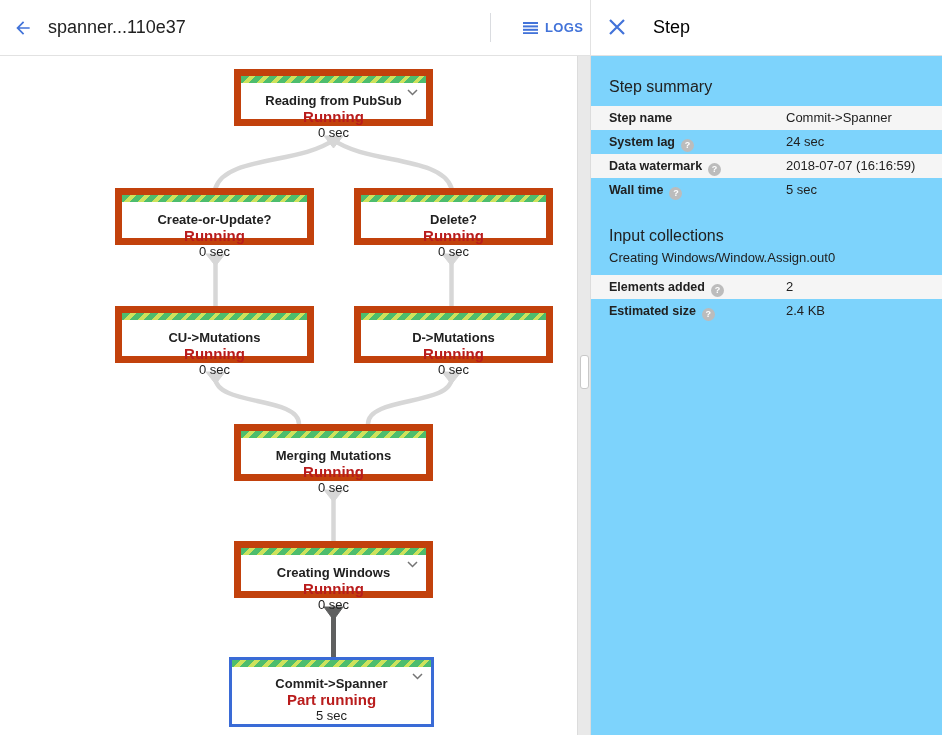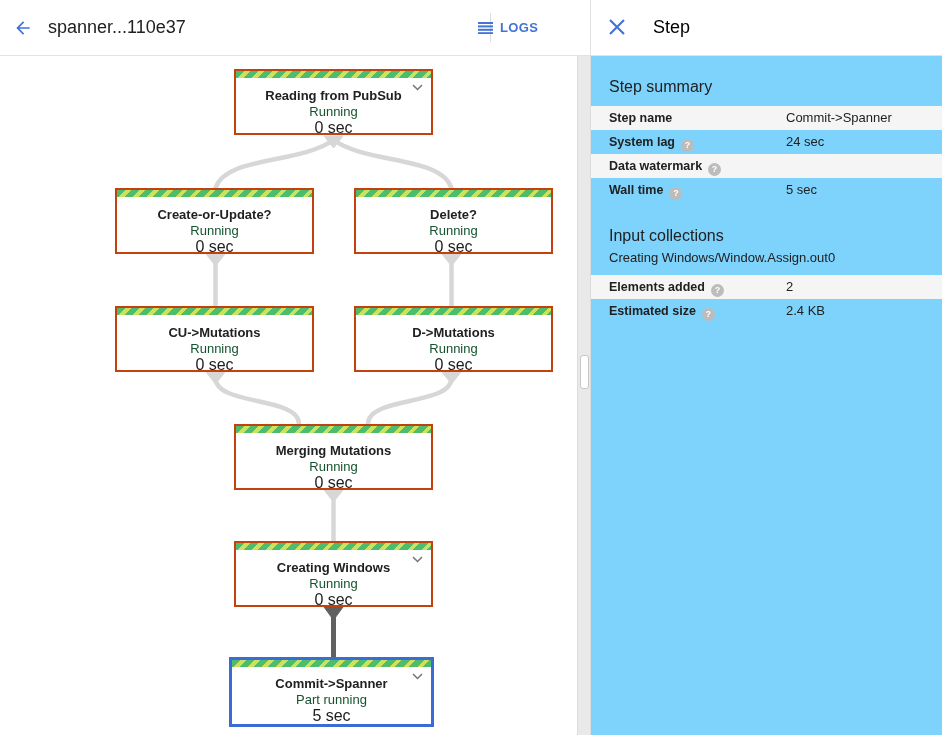--- a/index.html
+++ b/index.html
@@ -4,35 +4,35 @@
 <style>
   html,body{margin:0;padding:0;background:#fff;}
   body{font-family:"Liberation Sans",sans-serif;color:#212121;}
   #app{position:relative;width:942px;height:735px;overflow:hidden;background:#fff;}
 
   
   .topbar{position:absolute;left:0;top:0;width:942px;height:55px;background:#fff;border-bottom:1px solid #e2e2e2;z-index:5;}
   .back-btn{position:absolute;left:13px;top:18px;width:20px;height:20px;cursor:pointer;}
   .tb-title{position:absolute;left:48px;top:0;height:55px;line-height:55px;font-size:18px;color:#212121;white-space:nowrap;}
   .tb-divider{position:absolute;left:490px;top:13px;width:1px;height:29px;background:#dadce0;}
-  .logs-btn{position:absolute;left:478px;top:0;height:55px;display:flex;align-items:center;gap:7px;cursor:pointer;}
+  .logs-btn{position:absolute;left:523px;top:0;height:55px;display:flex;align-items:center;gap:7px;cursor:pointer;}
   .logs-label{font-size:13px;font-weight:bold;letter-spacing:.4px;color:#4273d9;}
   .panel-edge{position:absolute;left:590px;top:0;width:1px;height:55px;background:#e2e2e2;}
   .close-btn{position:absolute;left:608px;top:18px;width:18px;height:18px;cursor:pointer;}
   .panel-title{position:absolute;left:653px;top:0;height:55px;line-height:55px;font-size:18px;color:#000000;}
 
   
   .graph{position:absolute;left:0;top:56px;width:577px;height:679px;background:#fff;}
   .edges{position:absolute;left:0;top:0;}
-  .node{position:absolute;box-sizing:border-box;width:199px;height:66px;background:#fff;border:2px solid #c2410c;text-align:center;cursor:pointer;}
+  .node{position:absolute;box-sizing:border-box;width:199px;height:57px;background:#fff;border:7px solid #c2410c;text-align:center;cursor:pointer;}
   .node .stripe{position:absolute;left:0;top:0;right:0;height:7px;
     background:repeating-linear-gradient(135deg,#4dbd6d 0 6px,#cde25c 6px 10px);}
   .node-title{margin-top:17px;font-size:13px;font-weight:bold;line-height:16px;color:#212121;}
-  .node-status{font-size:13px;line-height:16px;color:#14532d;}
-  .node-time{font-size:16px;line-height:16px;color:#212121;}
+  .node-status{font-size:15px;line-height:16px;color:#b91c1c;font-weight:bold;}
+  .node-time{font-size:13px;line-height:16px;color:#212121;}
   .node .chev{position:absolute;right:8px;top:13px;}
   .node.selected{border:3px solid #3a6bd6;width:205px;height:70px;}
   .node.selected .node-title{margin-top:16px;}
 
   
   .resizer{position:absolute;left:577px;top:56px;width:14px;height:679px;background:#e9e9e9;border-left:1px solid #dcdcdc;border-right:1px solid #dcdcdc;box-sizing:border-box;}
   .resizer-handle{position:absolute;left:2px;top:299px;width:7px;height:32px;background:#fff;border:1px solid #c8c8c8;border-radius:3px;cursor:col-resize;}
 
   
   .panel{position:absolute;left:591px;top:56px;width:351px;height:679px;background:#7dd3fc;overflow:hidden;}
@@ -173,20 +173,21 @@
     <div class="kv-row alt">
       <span class="kv-label">Step name</span>
       <span class="kv-value">Commit-&gt;Spanner</span>
     </div>
     <div class="kv-row">
       <span class="kv-label">System lag</span><span class="help-icon">?</span>
       <span class="kv-value">24 sec</span>
     </div>
     <div class="kv-row alt">
       <span class="kv-label">Data watermark</span><span class="help-icon">?</span>
+      <span class="kv-value">2018-07-07 (16:16:59)</span>
     </div>
     <div class="kv-row">
       <span class="kv-label">Wall time</span><span class="help-icon">?</span>
       <span class="kv-value">5 sec</span>
     </div>
 
     <h2 class="section-heading h-input">Input collections</h2>
     <div class="collection-name">Creating Windows/Window.Assign.out0</div>
 
     <div class="kv-row alt">

